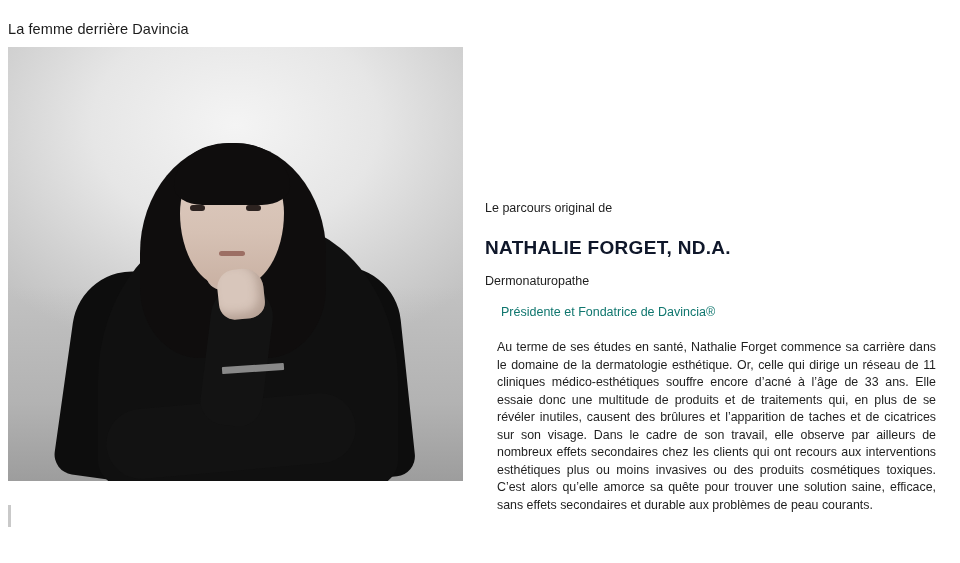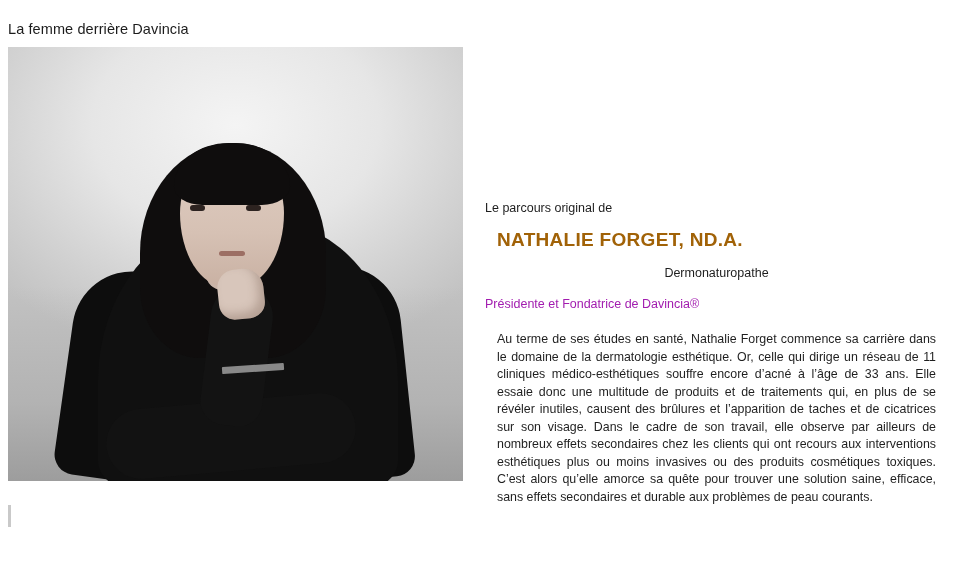--- a/index.html
+++ b/index.html
@@ -192,41 +192,40 @@
   .bio {
     position: absolute;
     left: 485px;
     top: 200px;
     width: 463px;
   }
   .kicker {
     font-size: 12.5px;
     line-height: 17px;
     color: #1d1d1d;
-    margin: 0 0 12px 0;
+    margin: 0 0 20px 0;
   }
   .name {
     font-size: 19px;
     font-weight: bold;
     letter-spacing: 0.3px;
-    color: #a16207;
-    margin: 0 0 14px 12px;
+    color: #0f172a;
+    margin: 0 0 14px 0;
   }
   .role {
     font-size: 12.5px;
     line-height: 17px;
     color: #1d1d1d;
     margin: 0 0 14px 0;
-    text-align: center;
   }
   .role2 {
     font-size: 12.5px;
     line-height: 17px;
-    color: #a21caf;
-    margin: 0 0 18px 0;
+    color: #0f766e;
+    margin: 0 0 18px 16px;
   }
   .body-text {
     font-size: 12.4px;
     line-height: 17.5px;
     color: #1f1f1f;
     text-align: justify;
     margin: 12px;
   }
   .quote-row {
     position: absolute;

